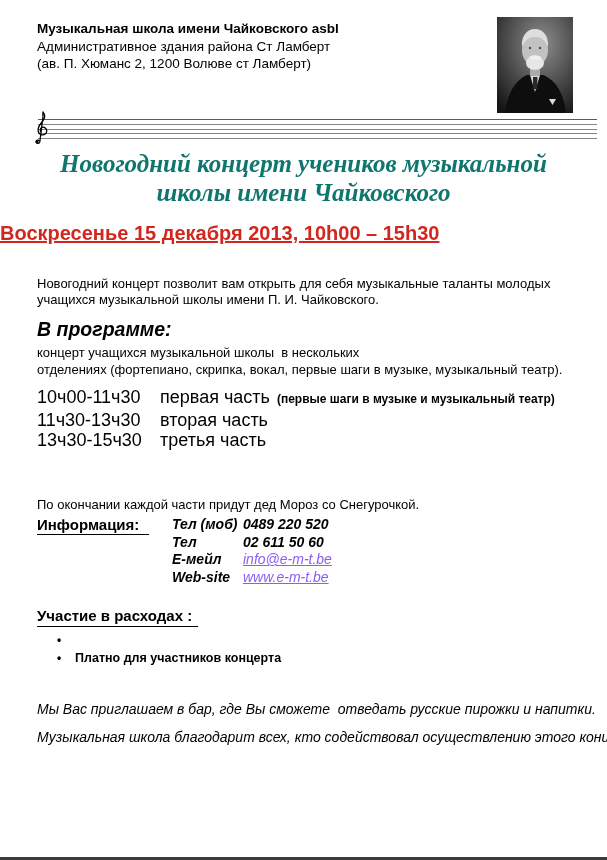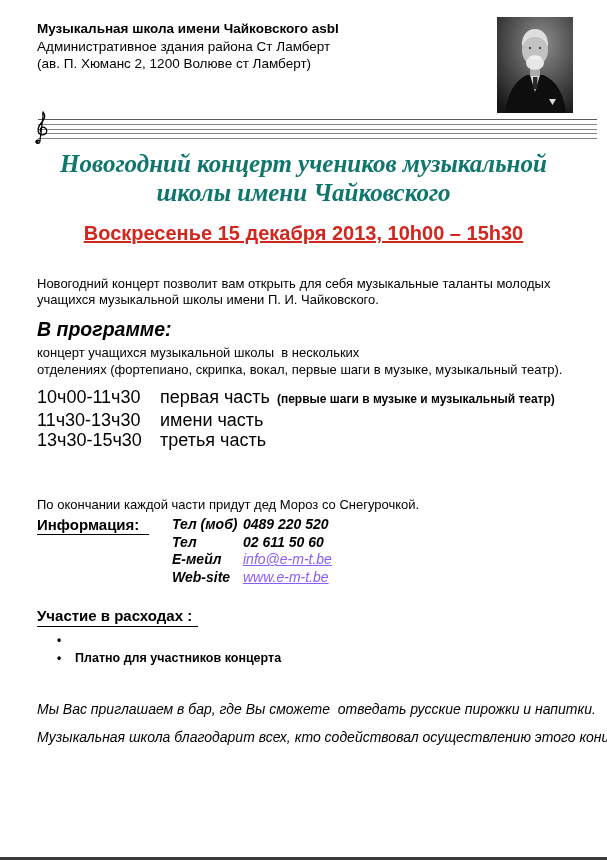--- a/index.html
+++ b/index.html
@@ -20,21 +20,21 @@
   .staff { position:absolute; left:38px; top:119px; width:559px; height:20px;
            display:flex; flex-direction:column; justify-content:space-between; }
   .staff .sline { height:1px; background:#858585; }
   .staff .sline:first-child { background:#5c5c5c; }
   .clef { position:absolute; left:32px; top:110px; }
 
   
   .title { position:absolute; left:0; top:149px; width:607px; text-align:center;
            font-family:"Liberation Serif", serif; font-weight:bold; font-style:italic;
            font-size:25px; line-height:29px; color:#0f766e; }
-  .date  { position:absolute; left:0; top:222px; width:607px; text-align:center;
+  .date  { position:absolute; left:0; top:222px; width:607px; 
            font-weight:bold; font-size:20px; color:#d2271e; text-decoration:underline; }
 
   .intro { position:absolute; left:37px; top:276px; width:552px; font-size:13px; line-height:16px; }
 
   .program-heading { position:absolute; left:37px; top:318px; font-size:19.5px; font-weight:bold; font-style:italic; }
   .program-desc { position:absolute; left:37px; top:345px; font-size:13px; line-height:16.5px; }
 
   .schedule { position:absolute; left:37px; top:387px; font-size:18px; line-height:20.5px; }
   .schedule .row { display:flex; align-items:baseline; }
   .schedule .time { width:123px; flex:0 0 auto; }
@@ -130,21 +130,21 @@
   </div>
 
   <div class="schedule">
     <div class="row">
       <span class="time pre">10ч00-11ч30</span>
       <span class="part pre">первая часть</span>
       <span class="note pre">(первые шаги в музыке и музыкальный театр)</span>
     </div>
     <div class="row">
       <span class="time pre">11ч30-13ч30</span>
-      <span class="part pre">имени часть</span>
+      <span class="part pre">вторая часть</span>
       <span class="note pre"></span>
     </div>
     <div class="row">
       <span class="time pre">13ч30-15ч30</span>
       <span class="part pre">третья часть</span>
       <span class="note pre"></span>
     </div>
   </div>
 
   <div class="santa pre">По окончании каждой части придут дед Мороз со Снегурочкой.</div>

